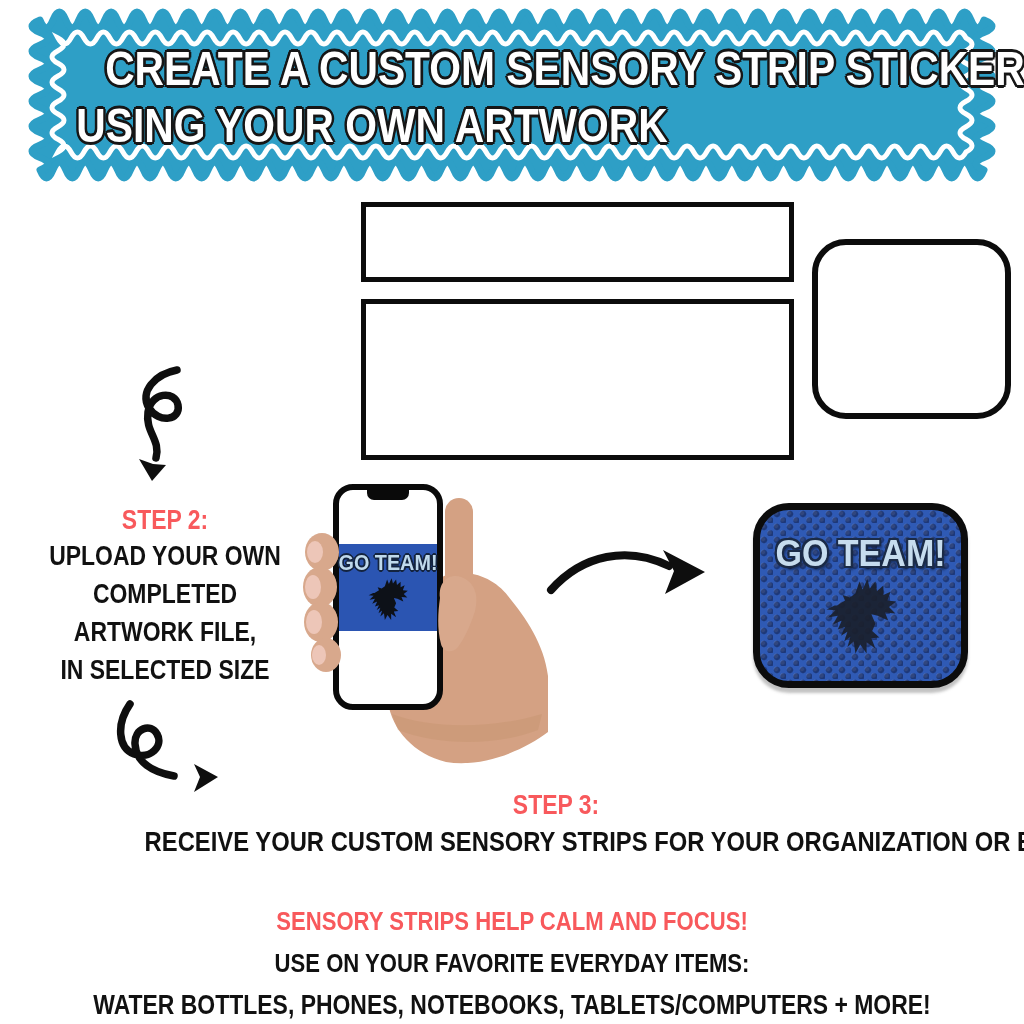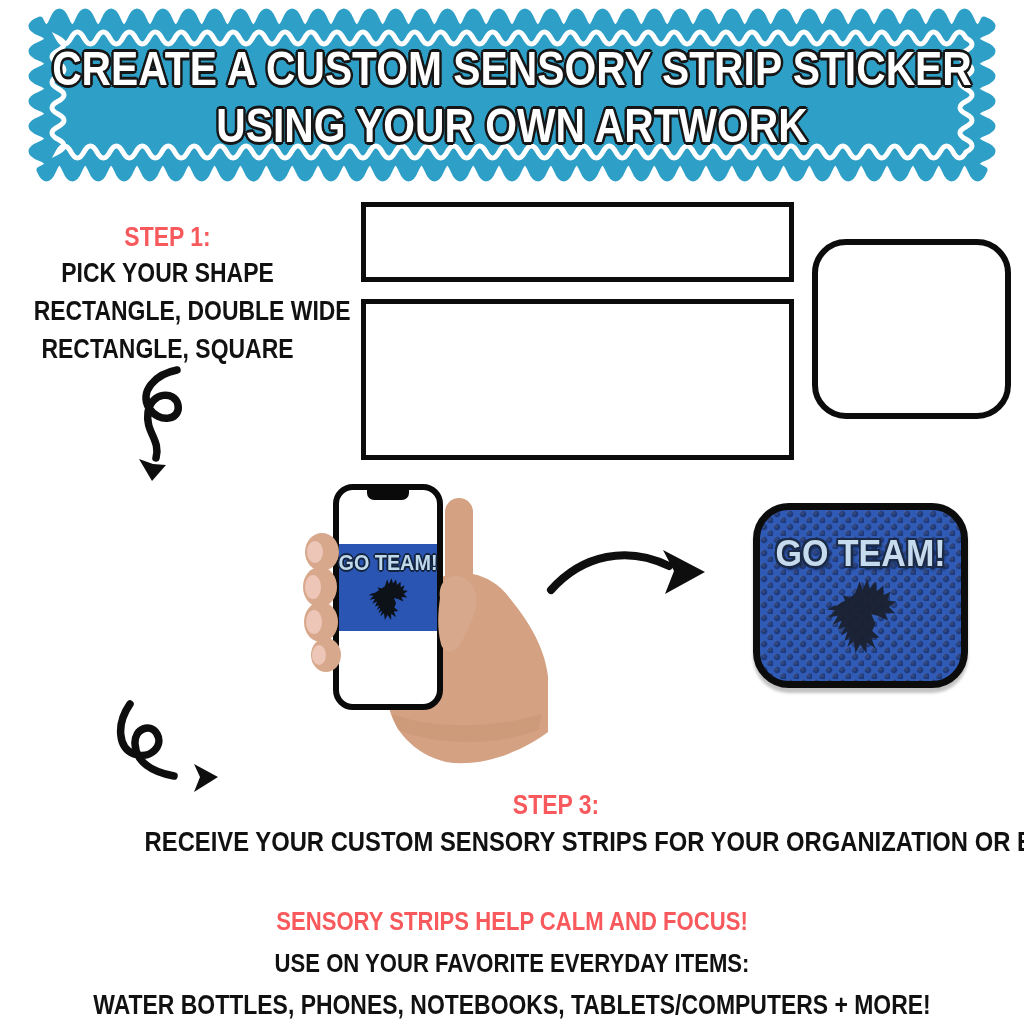--- a/index.html
+++ b/index.html
@@ -3,21 +3,21 @@
 <meta charset="utf-8">
 <style>
   html,body{margin:0;padding:0;background:#ffffff;}
   .page{position:relative;width:1024px;height:1024px;background:#ffffff;overflow:hidden;
         font-family:"Liberation Sans", sans-serif;}
 
   
   .banner{position:absolute;left:24px;top:4px;width:976px;height:182px;}
   .banner svg{position:absolute;left:0;top:0;}
   .banner-text{position:absolute;left:0;top:0;width:100%;height:100%;
-    display:flex;flex-direction:column;align-items:center;justify-content:center;
+    display:flex;flex-direction:column;align-items:flex-start;justify-content:center;
     padding-top:2px;z-index:2;}
   .banner-line{color:#ffffff;font-weight:bold;font-size:48px;line-height:57px;
     letter-spacing:0px;white-space:nowrap;transform:scaleX(.85);transform-origin:center;
     text-shadow:3px 0 0 #161616,-3px 0 0 #161616,0 3px 0 #161616,0 -3px 0 #161616,
       2px 2px 0 #161616,-2px 2px 0 #161616,2px -2px 0 #161616,-2px -2px 0 #161616;}
 
   
   .stepblock{position:absolute;text-align:center;}
   .step-heading{color:#F8595C;font-weight:bold;font-size:27px;line-height:34px;
     transform:scaleX(.85);transform-origin:center top;white-space:nowrap;}
@@ -92,36 +92,37 @@
     <svg width="976" height="182" viewBox="0 0 976 182">
       <path fill="#2E9FC6" stroke="#2E9FC6" stroke-width="7" stroke-linejoin="round" d="M 16 16 q 6.465753424657534 16 12.931506849315069 0 q 6.465753424657534 -16 12.931506849315069 0 q 6.465753424657534 16 12.931506849315069 0 q 6.465753424657534 -16 12.931506849315069 0 q 6.465753424657534 16 12.931506849315069 0 q 6.465753424657534 -16 12.931506849315069 0 q 6.465753424657534 16 12.931506849315069 0 q 6.465753424657534 -16 12.931506849315069 0 q 6.465753424657534 16 12.931506849315069 0 q 6.465753424657534 -16 12.931506849315069 0 q 6.465753424657534 16 12.931506849315069 0 q 6.465753424657534 -16 12.931506849315069 0 q 6.465753424657534 16 12.931506849315069 0 q 6.465753424657534 -16 12.931506849315069 0 q 6.465753424657534 16 12.931506849315069 0 q 6.465753424657534 -16 12.931506849315069 0 q 6.465753424657534 16 12.931506849315069 0 q 6.465753424657534 -16 12.931506849315069 0 q 6.465753424657534 16 12.931506849315069 0 q 6.465753424657534 -16 12.931506849315069 0 q 6.465753424657534 16 12.931506849315069 0 q 6.465753424657534 -16 12.931506849315069 0 q 6.465753424657534 16 12.931506849315069 0 q 6.465753424657534 -16 12.931506849315069 0 q 6.465753424657534 16 12.931506849315069 0 q 6.465753424657534 -16 12.931506849315069 0 q 6.465753424657534 16 12.931506849315069 0 q 6.465753424657534 -16 12.931506849315069 0 q 6.465753424657534 16 12.931506849315069 0 q 6.465753424657534 -16 12.931506849315069 0 q 6.465753424657534 16 12.931506849315069 0 q 6.465753424657534 -16 12.931506849315069 0 q 6.465753424657534 16 12.931506849315069 0 q 6.465753424657534 -16 12.931506849315069 0 q 6.465753424657534 16 12.931506849315069 0 q 6.465753424657534 -16 12.931506849315069 0 q 6.465753424657534 16 12.931506849315069 0 q 6.465753424657534 -16 12.931506849315069 0 q 6.465753424657534 16 12.931506849315069 0 q 6.465753424657534 -16 12.931506849315069 0 q 6.465753424657534 16 12.931506849315069 0 q 6.465753424657534 -16 12.931506849315069 0 q 6.465753424657534 16 12.931506849315069 0 q 6.465753424657534 -16 12.931506849315069 0 q 6.465753424657534 16 12.931506849315069 0 q 6.465753424657534 -16 12.931506849315069 0 q 6.465753424657534 16 12.931506849315069 0 q 6.465753424657534 -16 12.931506849315069 0 q 6.465753424657534 16 12.931506849315069 0 q 6.465753424657534 -16 12.931506849315069 0 q 6.465753424657534 16 12.931506849315069 0 q 6.465753424657534 -16 12.931506849315069 0 q 6.465753424657534 16 12.931506849315069 0 q 6.465753424657534 -16 12.931506849315069 0 q 6.465753424657534 16 12.931506849315069 0 q 6.465753424657534 -16 12.931506849315069 0 q 6.465753424657534 16 12.931506849315069 0 q 6.465753424657534 -16 12.931506849315069 0 q 6.465753424657534 16 12.931506849315069 0 q 6.465753424657534 -16 12.931506849315069 0 q 6.465753424657534 16 12.931506849315069 0 q 6.465753424657534 -16 12.931506849315069 0 q 6.465753424657534 16 12.931506849315069 0 q 6.465753424657534 -16 12.931506849315069 0 q 6.465753424657534 16 12.931506849315069 0 q 6.465753424657534 -16 12.931506849315069 0 q 6.465753424657534 16 12.931506849315069 0 q 6.465753424657534 -16 12.931506849315069 0 q 6.465753424657534 16 12.931506849315069 0 q 6.465753424657534 -16 12.931506849315069 0 q 6.465753424657534 16 12.931506849315069 0 q 6.465753424657534 -16 12.931506849315069 0 q 6.465753424657534 16 12.931506849315069 0 q 16 6.25 0 12.5 q -16 6.25 0 12.5 q 16 6.25 0 12.5 q -16 6.25 0 12.5 q 16 6.25 0 12.5 q -16 6.25 0 12.5 q 16 6.25 0 12.5 q -16 6.25 0 12.5 q 16 6.25 0 12.5 q -16 6.25 0 12.5 q 16 6.25 0 12.5 q -16 6.25 0 12.5 q -6.465753424657534 16 -12.931506849315069 0 q -6.465753424657534 -16 -12.931506849315069 0 q -6.465753424657534 16 -12.931506849315069 0 q -6.465753424657534 -16 -12.931506849315069 0 q -6.465753424657534 16 -12.931506849315069 0 q -6.465753424657534 -16 -12.931506849315069 0 q -6.465753424657534 16 -12.931506849315069 0 q -6.465753424657534 -16 -12.931506849315069 0 q -6.465753424657534 16 -12.931506849315069 0 q -6.465753424657534 -16 -12.931506849315069 0 q -6.465753424657534 16 -12.931506849315069 0 q -6.465753424657534 -16 -12.931506849315069 0 q -6.465753424657534 16 -12.931506849315069 0 q -6.465753424657534 -16 -12.931506849315069 0 q -6.465753424657534 16 -12.931506849315069 0 q -6.465753424657534 -16 -12.931506849315069 0 q -6.465753424657534 16 -12.931506849315069 0 q -6.465753424657534 -16 -12.931506849315069 0 q -6.465753424657534 16 -12.931506849315069 0 q -6.465753424657534 -16 -12.931506849315069 0 q -6.465753424657534 16 -12.931506849315069 0 q -6.465753424657534 -16 -12.931506849315069 0 q -6.465753424657534 16 -12.931506849315069 0 q -6.465753424657534 -16 -12.931506849315069 0 q -6.465753424657534 16 -12.931506849315069 0 q -6.465753424657534 -16 -12.931506849315069 0 q -6.465753424657534 16 -12.931506849315069 0 q -6.465753424657534 -16 -12.931506849315069 0 q -6.465753424657534 16 -12.931506849315069 0 q -6.465753424657534 -16 -12.931506849315069 0 q -6.465753424657534 16 -12.931506849315069 0 q -6.465753424657534 -16 -12.931506849315069 0 q -6.465753424657534 16 -12.931506849315069 0 q -6.465753424657534 -16 -12.931506849315069 0 q -6.465753424657534 16 -12.931506849315069 0 q -6.465753424657534 -16 -12.931506849315069 0 q -6.465753424657534 16 -12.931506849315069 0 q -6.465753424657534 -16 -12.931506849315069 0 q -6.465753424657534 16 -12.931506849315069 0 q -6.465753424657534 -16 -12.931506849315069 0 q -6.465753424657534 16 -12.931506849315069 0 q -6.465753424657534 -16 -12.931506849315069 0 q -6.465753424657534 16 -12.931506849315069 0 q -6.465753424657534 -16 -12.931506849315069 0 q -6.465753424657534 16 -12.931506849315069 0 q -6.465753424657534 -16 -12.931506849315069 0 q -6.465753424657534 16 -12.931506849315069 0 q -6.465753424657534 -16 -12.931506849315069 0 q -6.465753424657534 16 -12.931506849315069 0 q -6.465753424657534 -16 -12.931506849315069 0 q -6.465753424657534 16 -12.931506849315069 0 q -6.465753424657534 -16 -12.931506849315069 0 q -6.465753424657534 16 -12.931506849315069 0 q -6.465753424657534 -16 -12.931506849315069 0 q -6.465753424657534 16 -12.931506849315069 0 q -6.465753424657534 -16 -12.931506849315069 0 q -6.465753424657534 16 -12.931506849315069 0 q -6.465753424657534 -16 -12.931506849315069 0 q -6.465753424657534 16 -12.931506849315069 0 q -6.465753424657534 -16 -12.931506849315069 0 q -6.465753424657534 16 -12.931506849315069 0 q -6.465753424657534 -16 -12.931506849315069 0 q -6.465753424657534 16 -12.931506849315069 0 q -6.465753424657534 -16 -12.931506849315069 0 q -6.465753424657534 16 -12.931506849315069 0 q -6.465753424657534 -16 -12.931506849315069 0 q -6.465753424657534 16 -12.931506849315069 0 q -6.465753424657534 -16 -12.931506849315069 0 q -6.465753424657534 16 -12.931506849315069 0 q -6.465753424657534 -16 -12.931506849315069 0 q -6.465753424657534 16 -12.931506849315069 0 q -6.465753424657534 -16 -12.931506849315069 0 q -6.465753424657534 16 -12.931506849315069 0 q 16 -6.25 0 -12.5 q -16 -6.25 0 -12.5 q 16 -6.25 0 -12.5 q -16 -6.25 0 -12.5 q 16 -6.25 0 -12.5 q -16 -6.25 0 -12.5 q 16 -6.25 0 -12.5 q -16 -6.25 0 -12.5 q 16 -6.25 0 -12.5 q -16 -6.25 0 -12.5 q 16 -6.25 0 -12.5 q -16 -6.25 0 -12.5 Z"></path>
       <path fill="none" stroke="#ffffff" stroke-width="5" stroke-linecap="round" d="M 34 34 q 6.485714285714286 12 12.971428571428572 0 q 6.485714285714286 -12 12.971428571428572 0 q 6.485714285714286 12 12.971428571428572 0 q 6.485714285714286 -12 12.971428571428572 0 q 6.485714285714286 12 12.971428571428572 0 q 6.485714285714286 -12 12.971428571428572 0 q 6.485714285714286 12 12.971428571428572 0 q 6.485714285714286 -12 12.971428571428572 0 q 6.485714285714286 12 12.971428571428572 0 q 6.485714285714286 -12 12.971428571428572 0 q 6.485714285714286 12 12.971428571428572 0 q 6.485714285714286 -12 12.971428571428572 0 q 6.485714285714286 12 12.971428571428572 0 q 6.485714285714286 -12 12.971428571428572 0 q 6.485714285714286 12 12.971428571428572 0 q 6.485714285714286 -12 12.971428571428572 0 q 6.485714285714286 12 12.971428571428572 0 q 6.485714285714286 -12 12.971428571428572 0 q 6.485714285714286 12 12.971428571428572 0 q 6.485714285714286 -12 12.971428571428572 0 q 6.485714285714286 12 12.971428571428572 0 q 6.485714285714286 -12 12.971428571428572 0 q 6.485714285714286 12 12.971428571428572 0 q 6.485714285714286 -12 12.971428571428572 0 q 6.485714285714286 12 12.971428571428572 0 q 6.485714285714286 -12 12.971428571428572 0 q 6.485714285714286 12 12.971428571428572 0 q 6.485714285714286 -12 12.971428571428572 0 q 6.485714285714286 12 12.971428571428572 0 q 6.485714285714286 -12 12.971428571428572 0 q 6.485714285714286 12 12.971428571428572 0 q 6.485714285714286 -12 12.971428571428572 0 q 6.485714285714286 12 12.971428571428572 0 q 6.485714285714286 -12 12.971428571428572 0 q 6.485714285714286 12 12.971428571428572 0 q 6.485714285714286 -12 12.971428571428572 0 q 6.485714285714286 12 12.971428571428572 0 q 6.485714285714286 -12 12.971428571428572 0 q 6.485714285714286 12 12.971428571428572 0 q 6.485714285714286 -12 12.971428571428572 0 q 6.485714285714286 12 12.971428571428572 0 q 6.485714285714286 -12 12.971428571428572 0 q 6.485714285714286 12 12.971428571428572 0 q 6.485714285714286 -12 12.971428571428572 0 q 6.485714285714286 12 12.971428571428572 0 q 6.485714285714286 -12 12.971428571428572 0 q 6.485714285714286 12 12.971428571428572 0 q 6.485714285714286 -12 12.971428571428572 0 q 6.485714285714286 12 12.971428571428572 0 q 6.485714285714286 -12 12.971428571428572 0 q 6.485714285714286 12 12.971428571428572 0 q 6.485714285714286 -12 12.971428571428572 0 q 6.485714285714286 12 12.971428571428572 0 q 6.485714285714286 -12 12.971428571428572 0 q 6.485714285714286 12 12.971428571428572 0 q 6.485714285714286 -12 12.971428571428572 0 q 6.485714285714286 12 12.971428571428572 0 q 6.485714285714286 -12 12.971428571428572 0 q 6.485714285714286 12 12.971428571428572 0 q 6.485714285714286 -12 12.971428571428572 0 q 6.485714285714286 12 12.971428571428572 0 q 6.485714285714286 -12 12.971428571428572 0 q 6.485714285714286 12 12.971428571428572 0 q 6.485714285714286 -12 12.971428571428572 0 q 6.485714285714286 12 12.971428571428572 0 q 6.485714285714286 -12 12.971428571428572 0 q 6.485714285714286 12 12.971428571428572 0 q 6.485714285714286 -12 12.971428571428572 0 q 6.485714285714286 12 12.971428571428572 0 q 6.485714285714286 -12 12.971428571428572 0 q 12 6.333333333333333 0 12.666666666666666 q -12 6.333333333333333 0 12.666666666666666 q 12 6.333333333333333 0 12.666666666666666 q -12 6.333333333333333 0 12.666666666666666 q 12 6.333333333333333 0 12.666666666666666 q -12 6.333333333333333 0 12.666666666666666 q 12 6.333333333333333 0 12.666666666666666 q -12 6.333333333333333 0 12.666666666666666 q 12 6.333333333333333 0 12.666666666666666 q -6.485714285714286 12 -12.971428571428572 0 q -6.485714285714286 -12 -12.971428571428572 0 q -6.485714285714286 12 -12.971428571428572 0 q -6.485714285714286 -12 -12.971428571428572 0 q -6.485714285714286 12 -12.971428571428572 0 q -6.485714285714286 -12 -12.971428571428572 0 q -6.485714285714286 12 -12.971428571428572 0 q -6.485714285714286 -12 -12.971428571428572 0 q -6.485714285714286 12 -12.971428571428572 0 q -6.485714285714286 -12 -12.971428571428572 0 q -6.485714285714286 12 -12.971428571428572 0 q -6.485714285714286 -12 -12.971428571428572 0 q -6.485714285714286 12 -12.971428571428572 0 q -6.485714285714286 -12 -12.971428571428572 0 q -6.485714285714286 12 -12.971428571428572 0 q -6.485714285714286 -12 -12.971428571428572 0 q -6.485714285714286 12 -12.971428571428572 0 q -6.485714285714286 -12 -12.971428571428572 0 q -6.485714285714286 12 -12.971428571428572 0 q -6.485714285714286 -12 -12.971428571428572 0 q -6.485714285714286 12 -12.971428571428572 0 q -6.485714285714286 -12 -12.971428571428572 0 q -6.485714285714286 12 -12.971428571428572 0 q -6.485714285714286 -12 -12.971428571428572 0 q -6.485714285714286 12 -12.971428571428572 0 q -6.485714285714286 -12 -12.971428571428572 0 q -6.485714285714286 12 -12.971428571428572 0 q -6.485714285714286 -12 -12.971428571428572 0 q -6.485714285714286 12 -12.971428571428572 0 q -6.485714285714286 -12 -12.971428571428572 0 q -6.485714285714286 12 -12.971428571428572 0 q -6.485714285714286 -12 -12.971428571428572 0 q -6.485714285714286 12 -12.971428571428572 0 q -6.485714285714286 -12 -12.971428571428572 0 q -6.485714285714286 12 -12.971428571428572 0 q -6.485714285714286 -12 -12.971428571428572 0 q -6.485714285714286 12 -12.971428571428572 0 q -6.485714285714286 -12 -12.971428571428572 0 q -6.485714285714286 12 -12.971428571428572 0 q -6.485714285714286 -12 -12.971428571428572 0 q -6.485714285714286 12 -12.971428571428572 0 q -6.485714285714286 -12 -12.971428571428572 0 q -6.485714285714286 12 -12.971428571428572 0 q -6.485714285714286 -12 -12.971428571428572 0 q -6.485714285714286 12 -12.971428571428572 0 q -6.485714285714286 -12 -12.971428571428572 0 q -6.485714285714286 12 -12.971428571428572 0 q -6.485714285714286 -12 -12.971428571428572 0 q -6.485714285714286 12 -12.971428571428572 0 q -6.485714285714286 -12 -12.971428571428572 0 q -6.485714285714286 12 -12.971428571428572 0 q -6.485714285714286 -12 -12.971428571428572 0 q -6.485714285714286 12 -12.971428571428572 0 q -6.485714285714286 -12 -12.971428571428572 0 q -6.485714285714286 12 -12.971428571428572 0 q -6.485714285714286 -12 -12.971428571428572 0 q -6.485714285714286 12 -12.971428571428572 0 q -6.485714285714286 -12 -12.971428571428572 0 q -6.485714285714286 12 -12.971428571428572 0 q -6.485714285714286 -12 -12.971428571428572 0 q -6.485714285714286 12 -12.971428571428572 0 q -6.485714285714286 -12 -12.971428571428572 0 q -6.485714285714286 12 -12.971428571428572 0 q -6.485714285714286 -12 -12.971428571428572 0 q -6.485714285714286 12 -12.971428571428572 0 q -6.485714285714286 -12 -12.971428571428572 0 q -6.485714285714286 12 -12.971428571428572 0 q -6.485714285714286 -12 -12.971428571428572 0 q -6.485714285714286 12 -12.971428571428572 0 q -6.485714285714286 -12 -12.971428571428572 0 q 12 -6.333333333333333 0 -12.666666666666666 q -12 -6.333333333333333 0 -12.666666666666666 q 12 -6.333333333333333 0 -12.666666666666666 q -12 -6.333333333333333 0 -12.666666666666666 q 12 -6.333333333333333 0 -12.666666666666666 q -12 -6.333333333333333 0 -12.666666666666666 q 12 -6.333333333333333 0 -12.666666666666666 q -12 -6.333333333333333 0 -12.666666666666666 q 12 -6.333333333333333 0 -12.666666666666666 Z"></path>
     </svg>
     <div class="banner-text">
       <div class="banner-line">CREATE A CUSTOM SENSORY STRIP STICKER</div>
       <div class="banner-line">USING YOUR OWN ARTWORK</div>
     </div>
   </div>
 
-  <div class="stepblock step1">
-    <div class="step-heading">STEP 1:</div>
-    <div class="step-line">PICK YOUR SHAPE</div>
-    <div class="step-line">RECTANGLE, DOUBLE WIDE</div>
-    <div class="step-line">RECTANGLE, SQUARE</div>
-  </div>
 
   <div class="shape shape-rect"></div>
   <div class="shape shape-wide"></div>
   <div class="shape shape-square"></div>
 
   <svg class="arr" style="left:122px;top:360px" width="90" height="130" viewBox="0 0 90 130">
     <path d="M55,10 C33,14 17,32 27,48 C37,64 59,60 56,45 C53,30 29,32 26,52 C23,72 39,80 34,98" fill="none" stroke="#0e0e0e" stroke-width="7.5" stroke-linecap="round"></path>
     <polygon points="17,99 30,121 44,105 31,104" fill="#0e0e0e"></polygon>
   </svg>
 
+  <div class="stepblock step2">
+    <div class="step-heading">STEP 2:</div>
+    <div class="step-line">UPLOAD YOUR OWN</div>
+    <div class="step-line">COMPLETED</div>
+    <div class="step-line">ARTWORK FILE,</div>
+    <div class="step-line">IN SELECTED SIZE</div>
+  </div>
 
   <svg class="handsvg hand-behind" viewBox="0 0 280 300">
     <path d="M152,100 C150,120 150,152 152,190 L152,218 L100,224 C104,252 126,276 158,284
              C196,290 236,272 260,254 L260,198 C256,166 238,140 220,118 C205,98 175,88 152,100 Z" fill="#D4A183"></path>
     <rect x="157" y="20" width="28" height="100" rx="14" fill="#D4A183"></rect>
     <path d="M104,236 C140,250 200,252 254,236 L250,252 C210,268 150,268 110,252 Z" fill="#C6946F" opacity="0.45"></path>
   </svg>
 
   <div class="phone">
     <div class="notch"></div>

